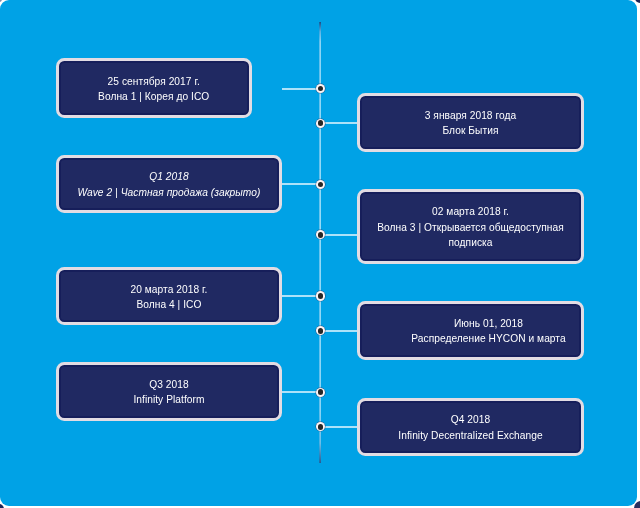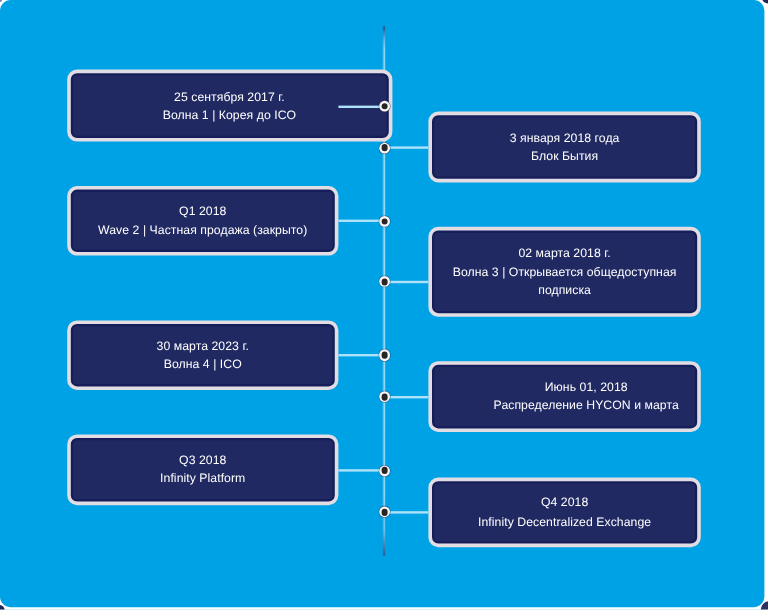--- a/index.html
+++ b/index.html
@@ -45,38 +45,38 @@
 <body>
 
 <div id="stage">
   <div id="canvas"></div>
   <div id="corner-chip-bl"></div>
   <div id="corner-chip-tl"></div>
   <div id="corner-chip"></div>
   <div id="corner-chip-br"></div>
   <div class="axis"></div>
 
-  <div class="node" id="n1" style="left:55.70px;top:58.00px;width:271px;height:60.30px;">
+  <div class="node" id="n1" style="left:55.70px;top:58.00px;width:196px;height:60.30px;">
     <span class="ln">25 сентября 2017 г.</span>
     <span class="ln">Волна 1 | Корея до ICO</span>
   </div>
   <div class="node" id="n2" style="left:356.80px;top:93.00px;width:227.40px;height:59.10px;">
     <span class="ln">3 января 2018 года</span>
     <span class="ln">Блок Бытия</span>
   </div>
-  <div class="node" id="n3" style="left:55.70px;top:154.80px;width:226.50px;height:58.20px;">
+  <div class="node" id="n3" style="left:55.70px;top:154.80px;width:226.50px;height:58.20px;font-style:italic;">
     <span class="ln">Q1 2018</span>
     <span class="ln">Wave 2 | Частная продажа (закрыто)</span>
   </div>
   <div class="node" id="n4" style="left:356.80px;top:188.90px;width:227.40px;height:75.50px;">
     <span class="ln">02 марта 2018 г.</span>
     <span class="ln">Волна 3 | Открывается общедоступная подписка</span>
   </div>
   <div class="node" id="n5" style="left:55.70px;top:266.80px;width:226.50px;height:58.60px;">
-    <span class="ln">30 марта 2023 г.</span>
+    <span class="ln">20 марта 2018 г.</span>
     <span class="ln">Волна 4 | ICO</span>
   </div>
   <div class="node" id="n6" style="left:356.80px;top:300.80px;width:227.40px;height:58.90px;padding-left:36px;">
     <span class="ln">Июнь 01, 2018</span>
     <span class="ln">Распределение HYCON и марта</span>
   </div>
   <div class="node" id="n7" style="left:55.70px;top:362.10px;width:226.50px;height:58.90px;align-items:center;">
     <span class="ln">Q3 2018</span>
     <span class="ln">Infinity Platform</span>
   </div>

